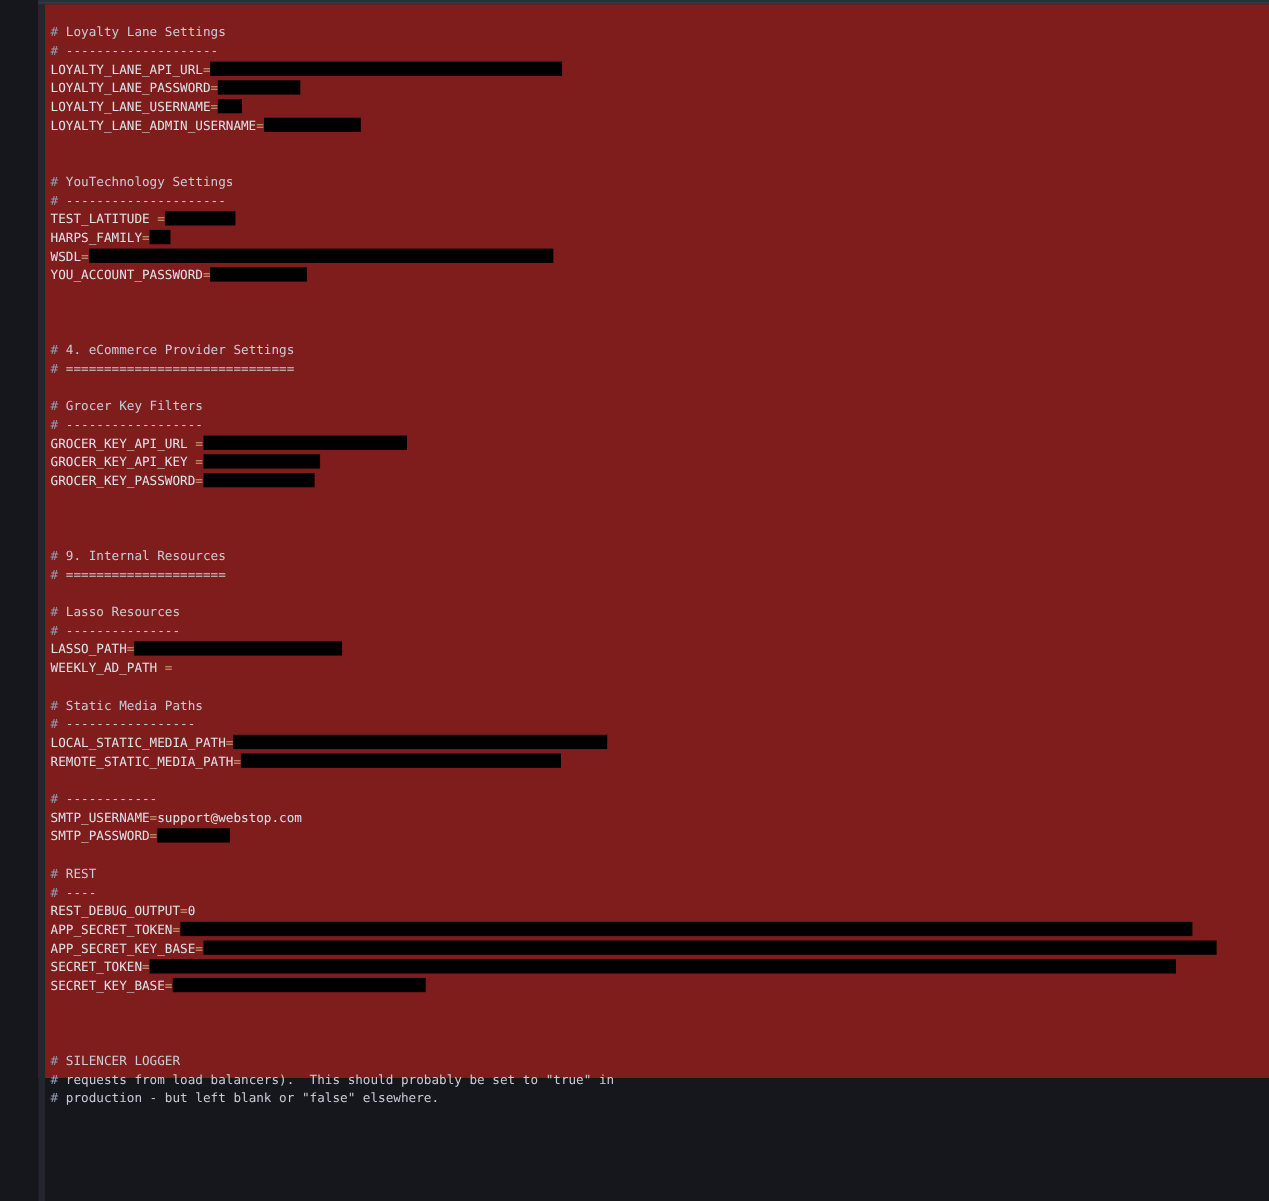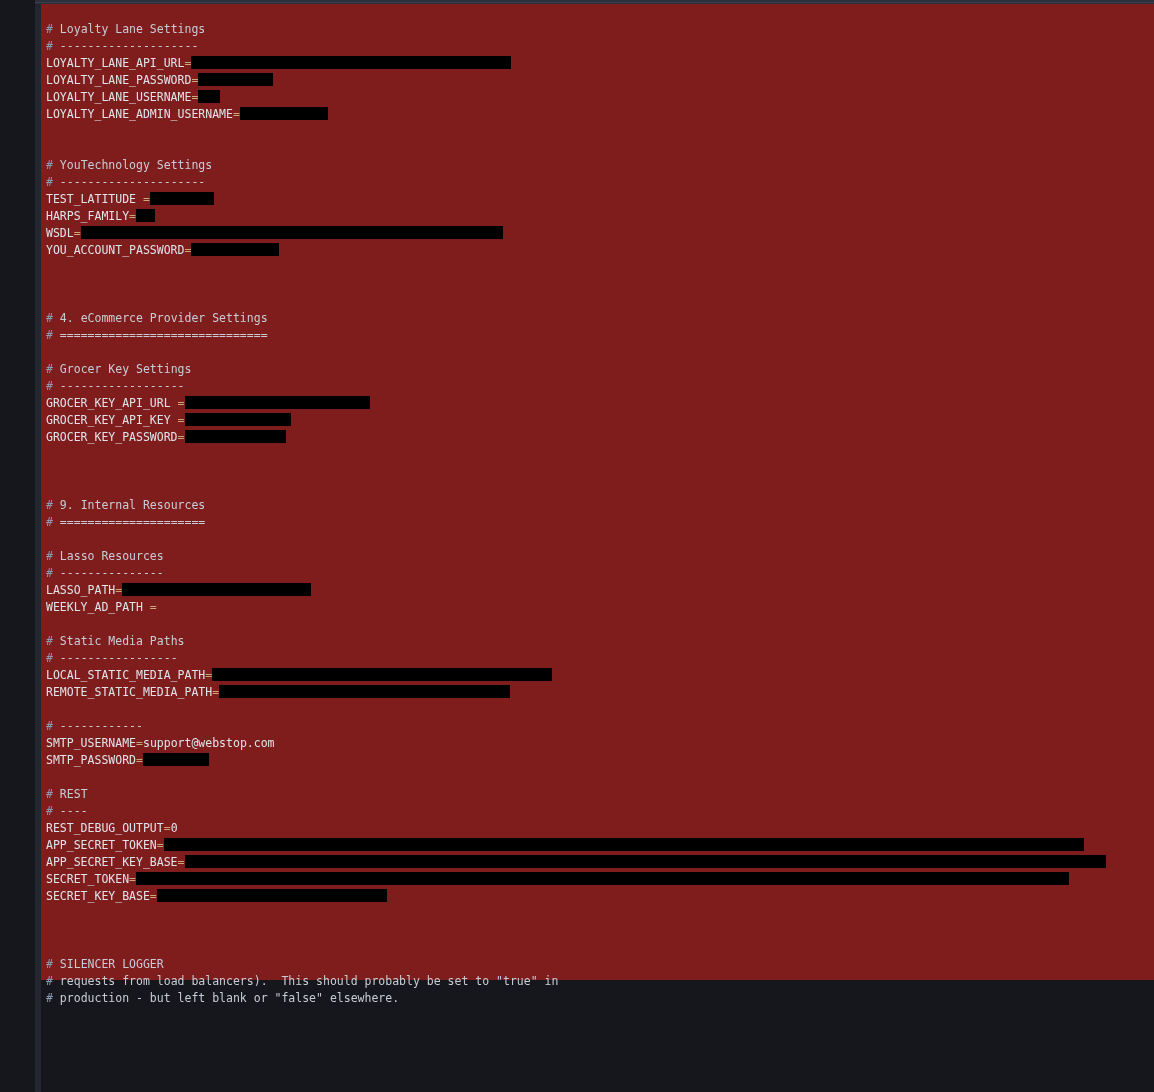--- a/index.html
+++ b/index.html
@@ -102,21 +102,21 @@
       <div class="code-line"><span class="tok-key">TEST_LATITUDE </span><span class="tok-eq">=</span><span class="redaction" style="width: 64px; background: rgb(0, 0, 0);"></span></div>
       <div class="code-line"><span class="tok-key">HARPS_FAMILY</span><span class="tok-eq">=</span><span class="redaction" style="width: 19px; background: rgb(0, 0, 0);"></span></div>
       <div class="code-line"><span class="tok-key">WSDL</span><span class="tok-eq">=</span><span class="redaction" style="width: 422px; background: rgb(0, 0, 0);"></span></div>
       <div class="code-line"><span class="tok-key">YOU_ACCOUNT_PASSWORD</span><span class="tok-eq">=</span><span class="redaction" style="width: 88px; background: rgb(0, 0, 0);"></span></div>
       <div class="code-line blank-line">&nbsp;</div>
       <div class="code-line blank-line">&nbsp;</div>
       <div class="code-line blank-line">&nbsp;</div>
       <div class="code-line"><span class="tok-hash">#</span><span class="tok-comment"> 4. eCommerce Provider Settings</span></div>
       <div class="code-line"><span class="tok-hash">#</span><span class="tok-comment"> ==============================</span></div>
       <div class="code-line blank-line">&nbsp;</div>
-      <div class="code-line"><span class="tok-hash">#</span><span class="tok-comment"> Grocer Key Settings</span></div>
+      <div class="code-line"><span class="tok-hash">#</span><span class="tok-comment"> Grocer Key Filters</span></div>
       <div class="code-line"><span class="tok-hash">#</span><span class="tok-comment"> ------------------</span></div>
       <div class="code-line"><span class="tok-key">GROCER_KEY_API_URL </span><span class="tok-eq">=</span><span class="redaction" style="width: 185px; background: rgb(0, 0, 0);"></span></div>
       <div class="code-line"><span class="tok-key">GROCER_KEY_API_KEY </span><span class="tok-eq">=</span><span class="redaction" style="width: 106px; background: rgb(0, 0, 0);"></span></div>
       <div class="code-line"><span class="tok-key">GROCER_KEY_PASSWORD</span><span class="tok-eq">=</span><span class="redaction" style="width: 101px; background: rgb(0, 0, 0);"></span></div>
       <div class="code-line blank-line">&nbsp;</div>
       <div class="code-line blank-line">&nbsp;</div>
       <div class="code-line blank-line">&nbsp;</div>
       <div class="code-line"><span class="tok-hash">#</span><span class="tok-comment"> 9. Internal Resources</span></div>
       <div class="code-line"><span class="tok-hash">#</span><span class="tok-comment"> =====================</span></div>
       <div class="code-line blank-line">&nbsp;</div>

